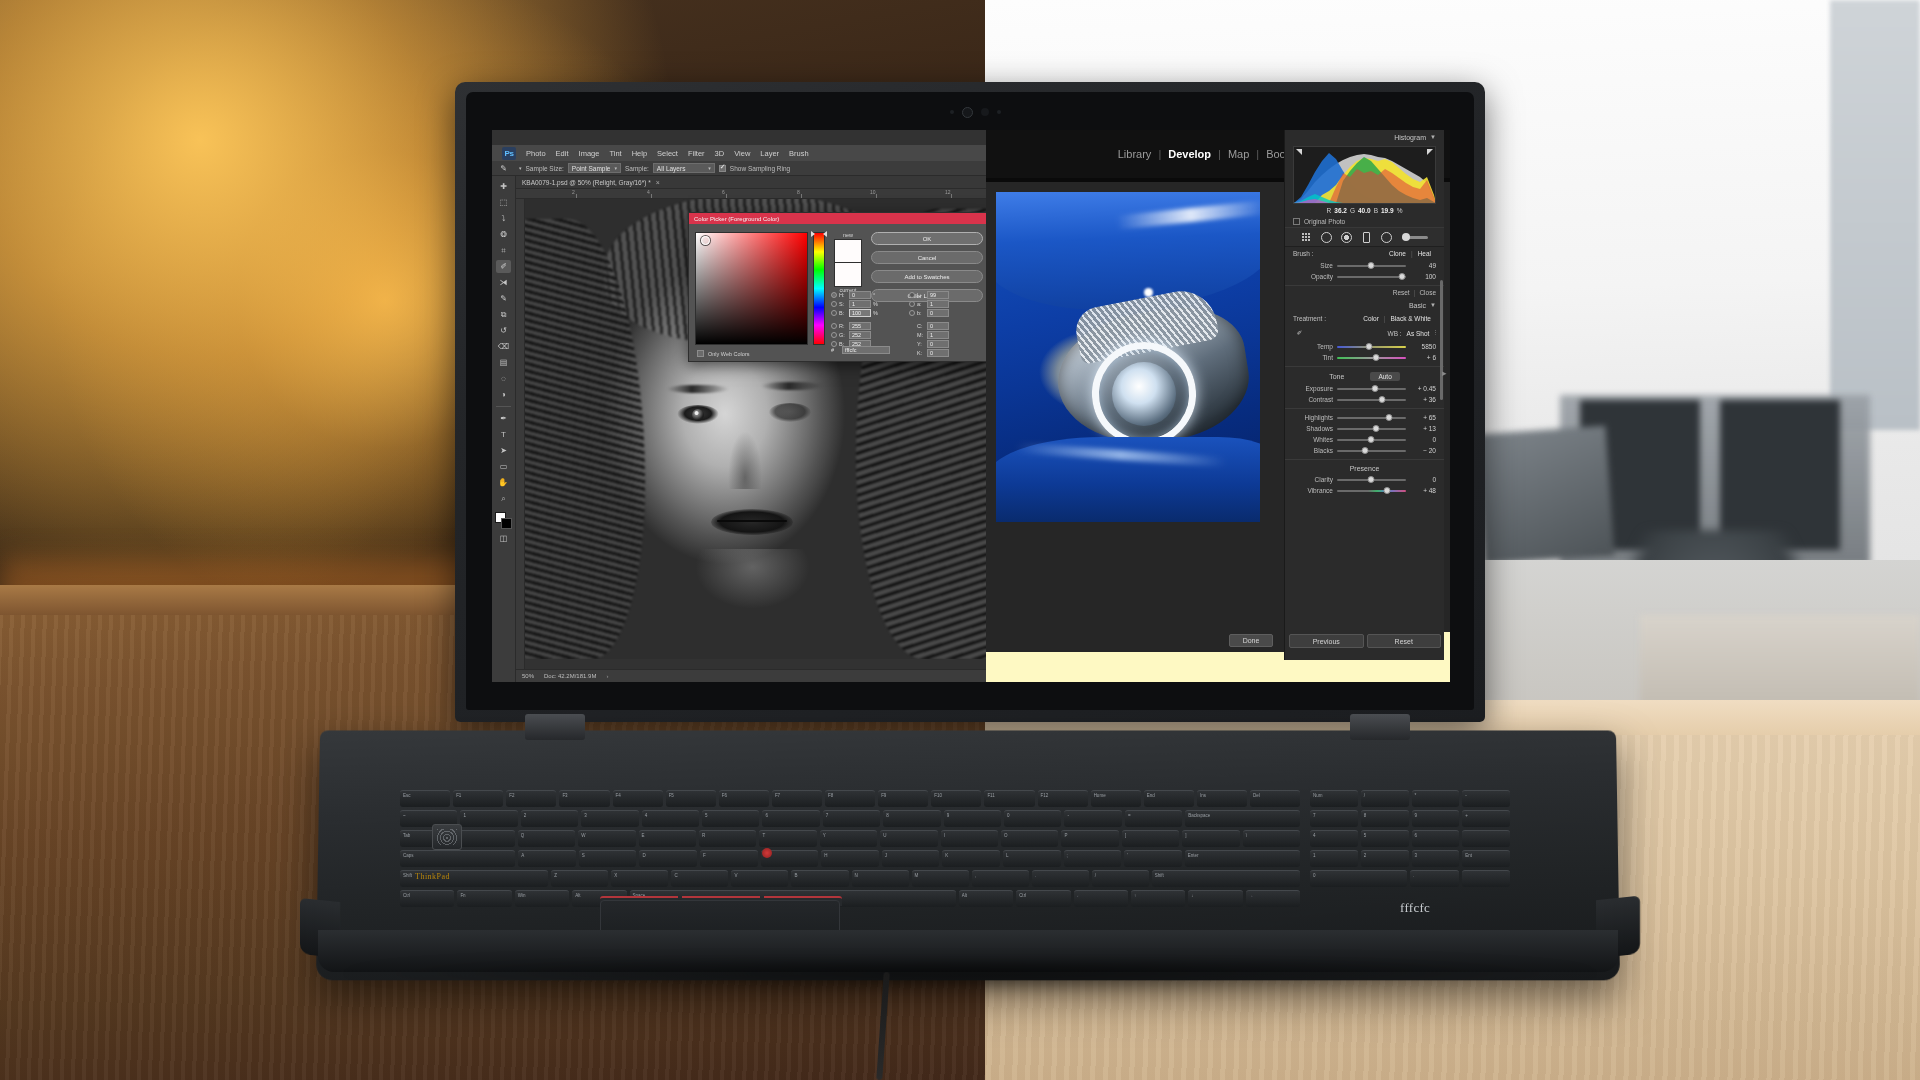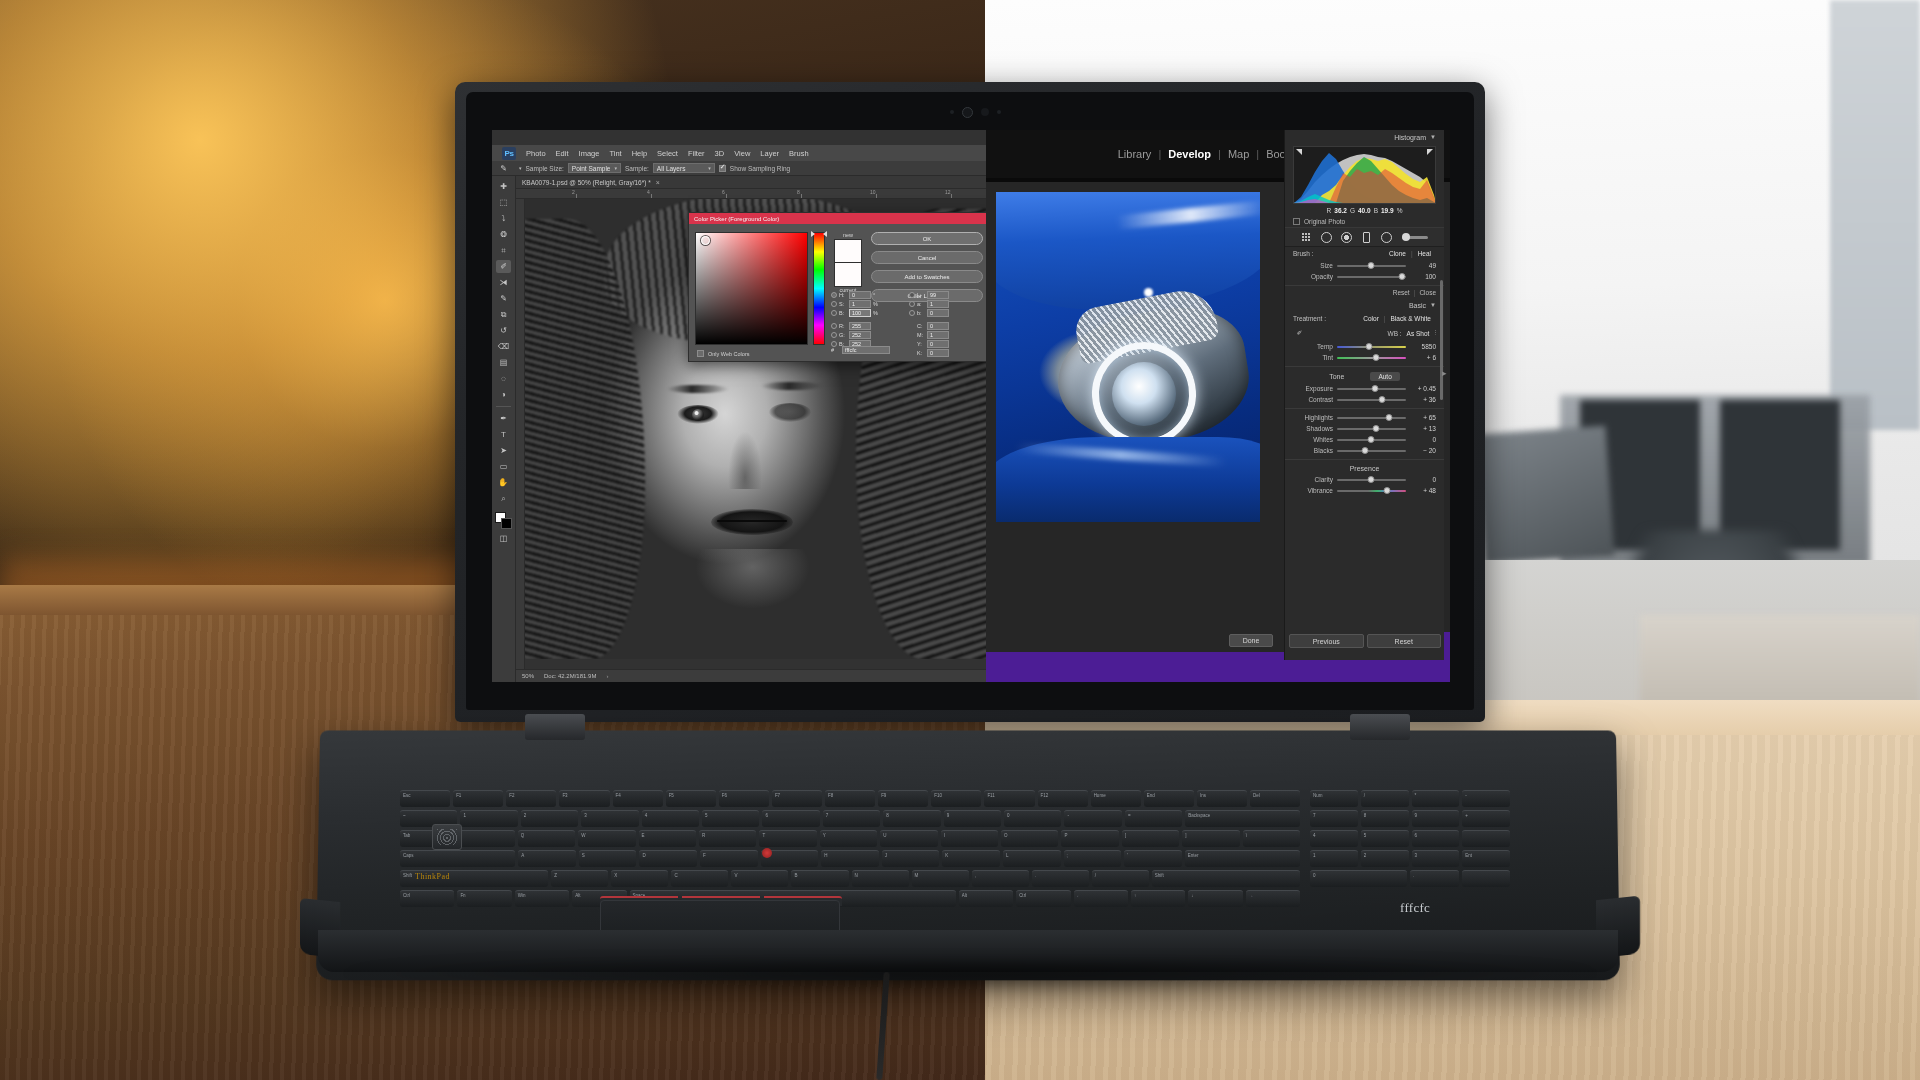--- a/index.html
+++ b/index.html
@@ -106,21 +106,21 @@
   .cam-dot { width: 4px; height: 4px; border-radius: 50%; background: #1d2024; }
   .cam-ir { width: 8px; height: 8px; border-radius: 50%; background: #17191c; }
 
   .screen {
     position: absolute; left: 492px; top: 130px; width: 958px; height: 552px;
     background: #111; overflow: hidden;
   }
 
   
   .ps-half { position: absolute; left: 0; top: 0; width: 494px; height: 552px; background: #323232; overflow: hidden; }
-  .lr-half { position: absolute; left: 494px; top: 0; width: 464px; height: 552px; background: #4c1d95; overflow: hidden; }
+  .lr-half { position: absolute; left: 494px; top: 0; width: 464px; height: 552px; background: #fef9c3; overflow: hidden; }
 
   
   .ps-menubar {
     position: absolute; left: 0; top: 15px; width: 494px; height: 16px;
     background: #484848; display: flex; align-items: center; padding-left: 10px; gap: 0;
   }
   .ps-logo {
     width: 14px; height: 13px; background: #2a3f5f; color: #61bfff;
     font-size: 8px; font-weight: bold; display: flex; align-items: center; justify-content: center;
     border-radius: 2px; margin-right: 5px; letter-spacing: -.5px;

